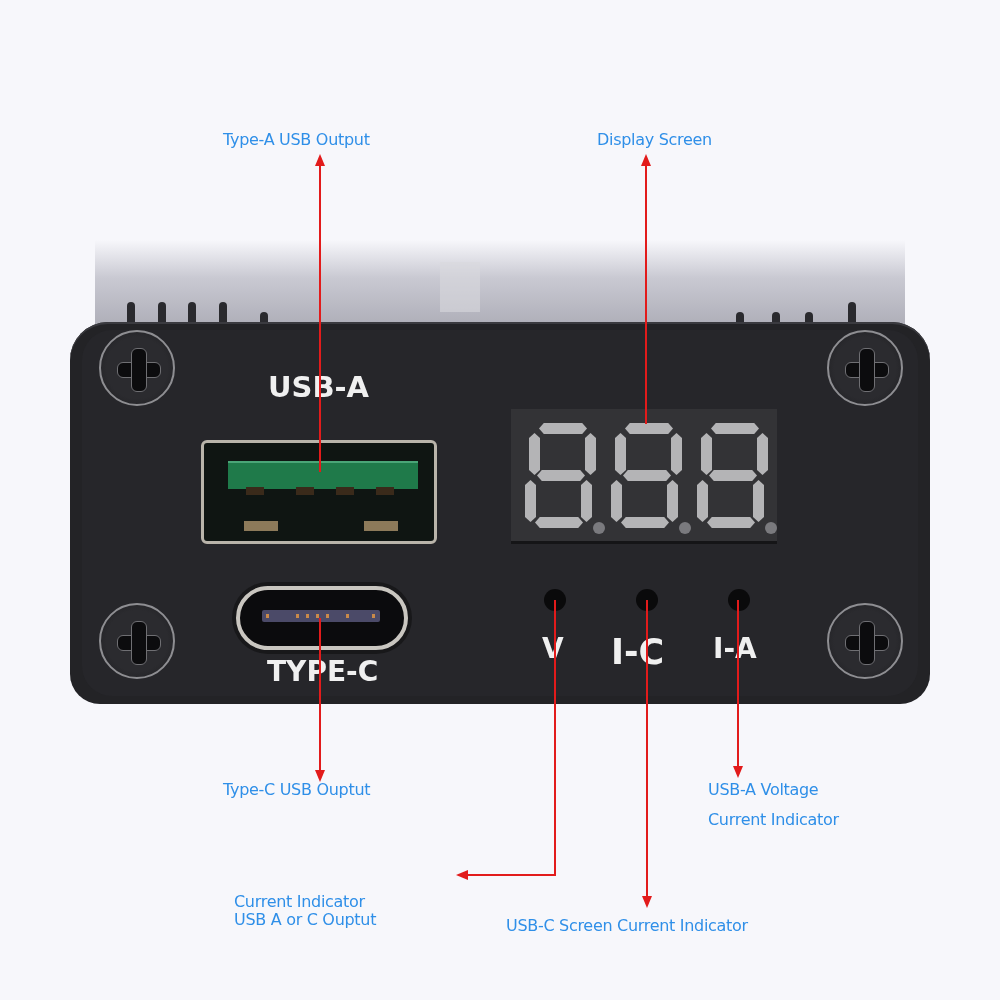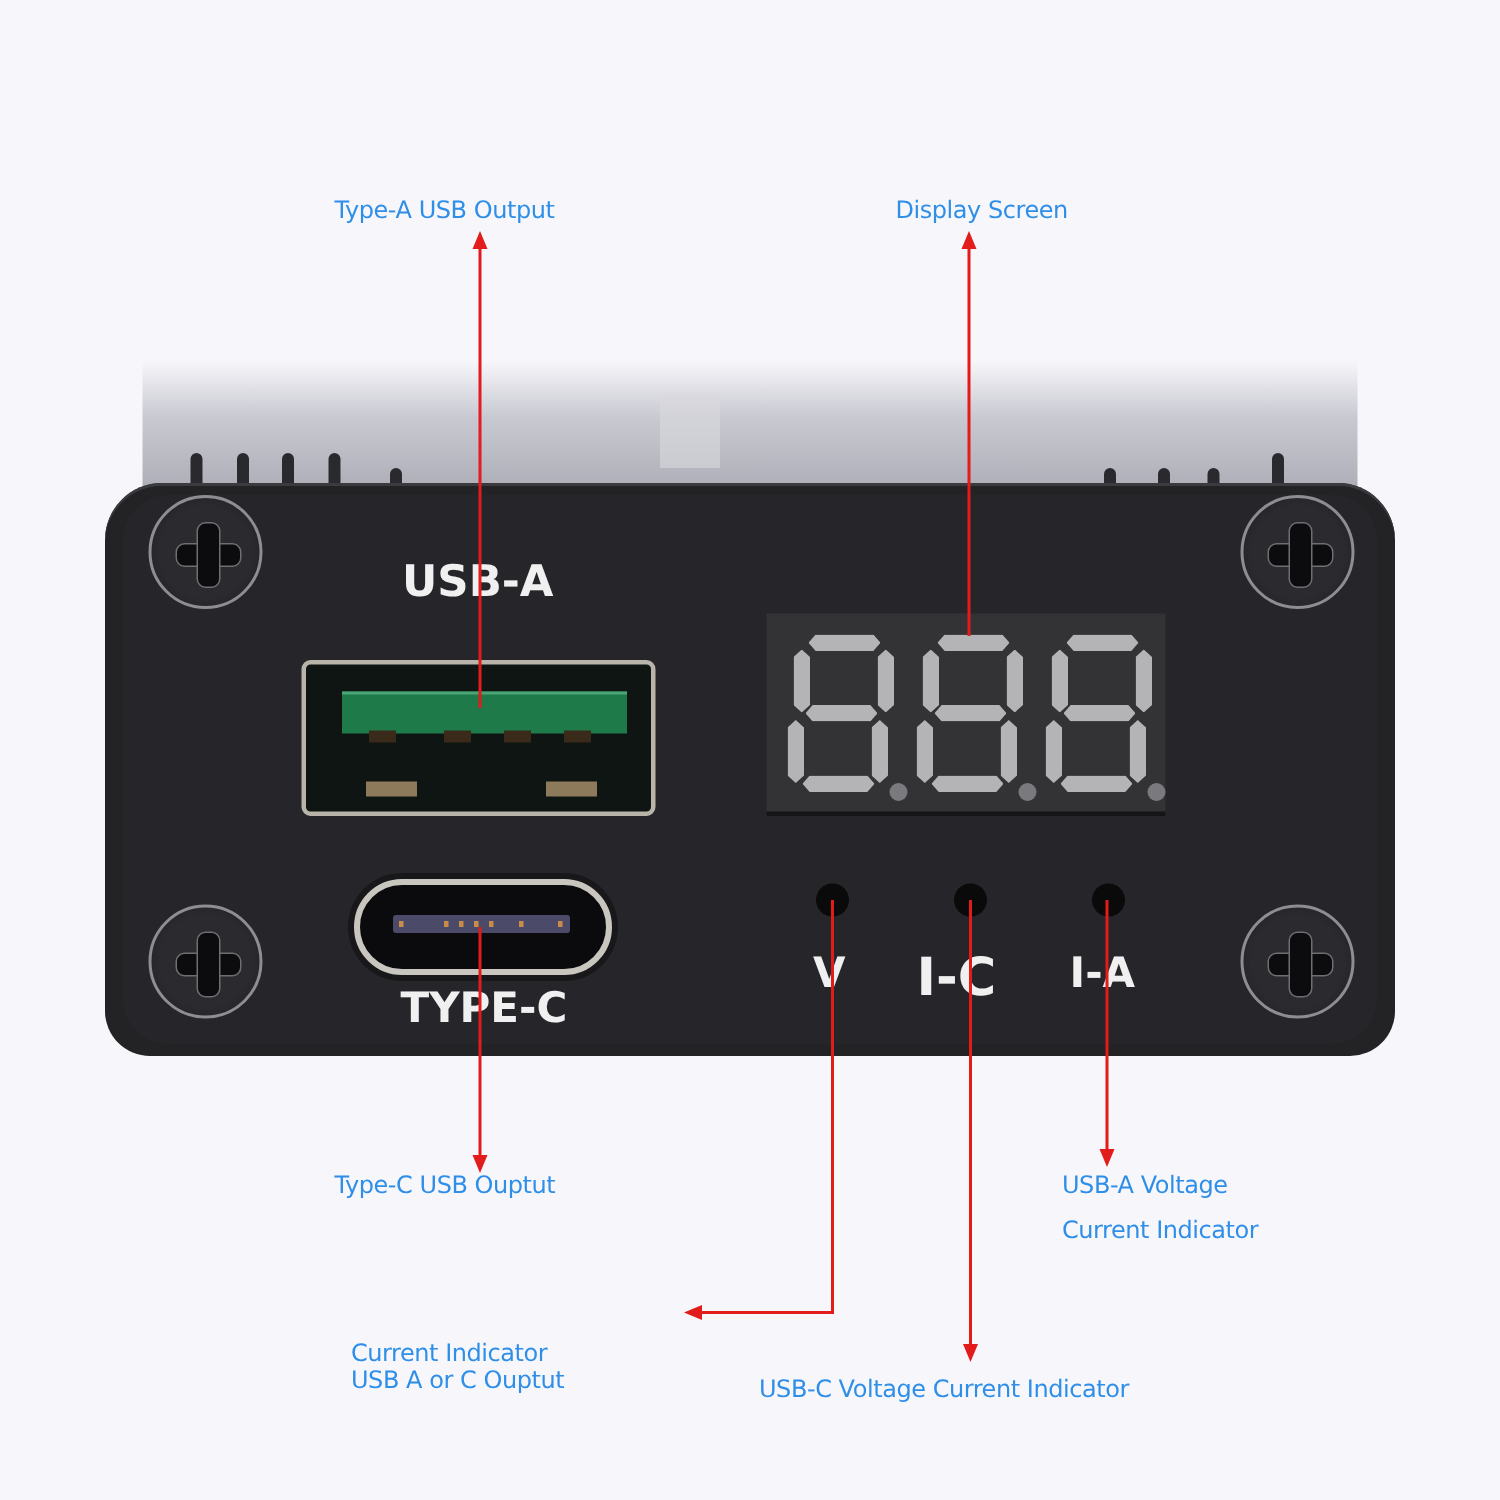--- a/index.html
+++ b/index.html
@@ -153,13 +153,13 @@
 <div class="arrow-line" style="left:737px;top:600px;width:2px;height:170px;"></div>
 <div class="head-down" style="left:733px;top:766px;"></div>
 
 <div class="label" style="left:223px;top:125px;">Type-A USB Output</div>
 <div class="label" style="left:597px;top:125px;">Display Screen</div>
 <div class="label" style="left:223px;top:775px;">Type-C USB Ouptut</div>
 <div class="label" style="left:708px;top:775px;">USB-A Voltage</div>
 <div class="label" style="left:708px;top:805px;text-align:right;">Current Indicator</div>
 <div class="label" style="left:234px;top:905px;">USB A or C Ouptut</div>
 <div class="label" style="left:234px;top:887px;">Current Indicator</div>
-<div class="label" style="left:506px;top:911px;">USB-C Voltage Current Indicator</div>
+<div class="label" style="left:506px;top:911px;">USB-C Screen Current Indicator</div>
 
 </body></html>

